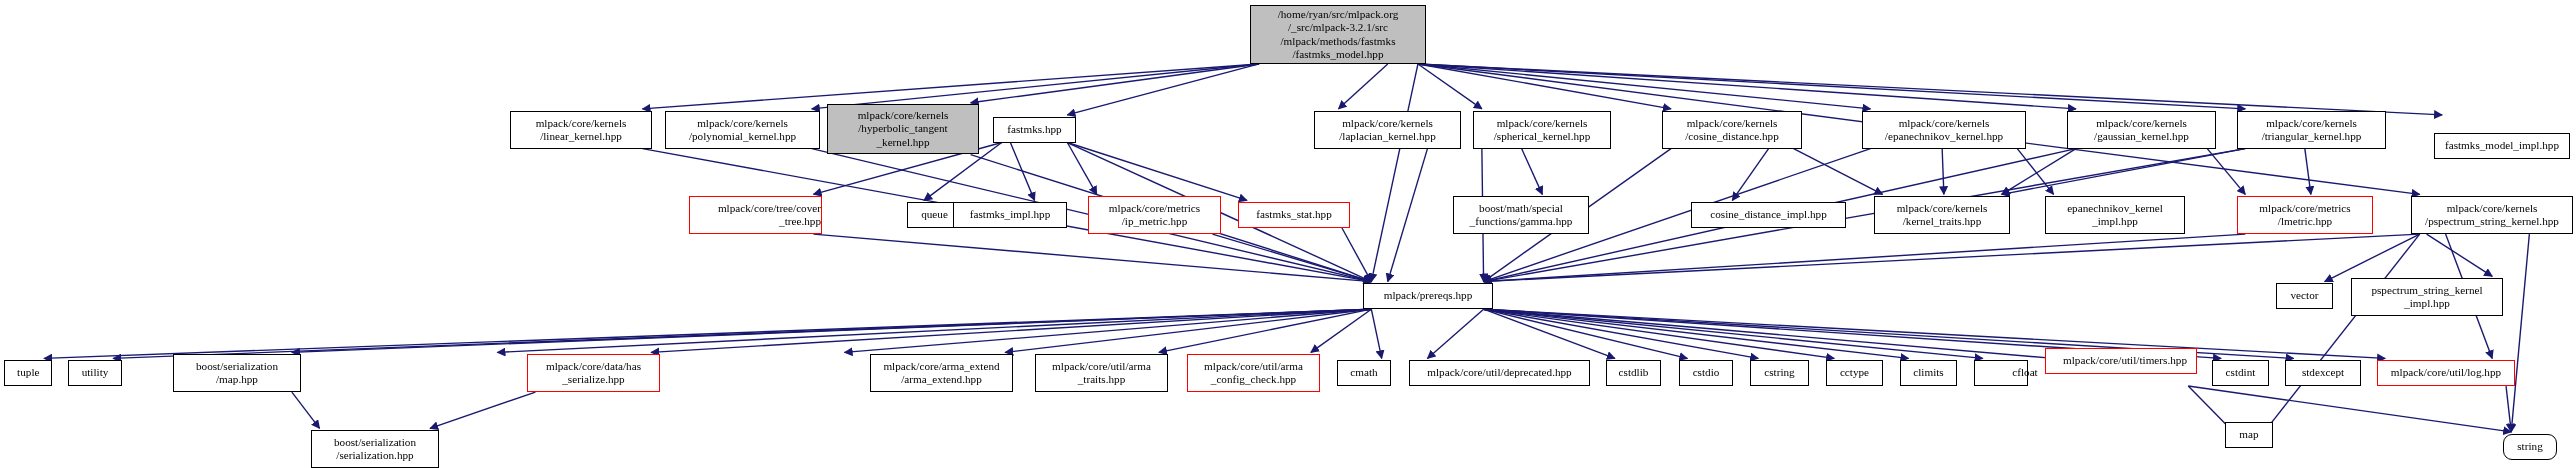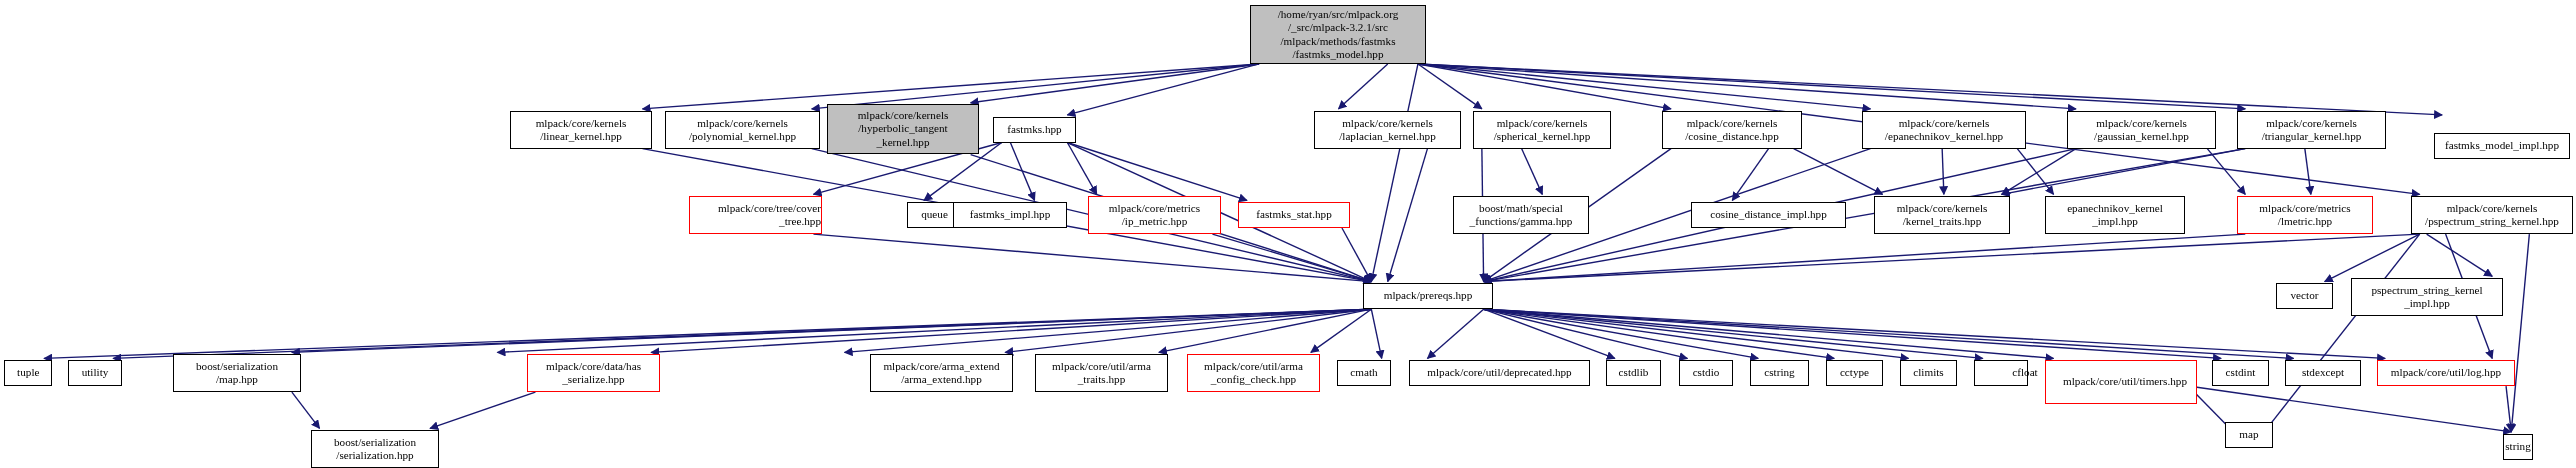--- a/index.html
+++ b/index.html
@@ -278,36 +278,36 @@
     </div>
     <div class="node" style="left: 1826px; top: 360px; width: 57px; height: 26px;">
       <div class="nl">cctype</div>
     </div>
     <div class="node" style="left: 1900px; top: 360px; width: 57px; height: 26px;">
       <div class="nl">climits</div>
     </div>
     <div class="node" style="left: 1974px; top: 360px; width: 54px; height: 26px; padding-left: 48px;">
       <div class="nl">cfloat</div>
     </div>
-    <div class="node red" style="left: 2045px; top: 360px; width: 152px; height: 44px; padding-left: 8px;">
+    <div class="node red" style="left: 2045px; top: 348px; width: 152px; height: 26px; padding-left: 8px;">
       <div class="nl">mlpack/core/util/timers.hpp</div>
     </div>
     <div class="node" style="left: 2212px; top: 360px; width: 57px; height: 26px;">
       <div class="nl">cstdint</div>
     </div>
     <div class="node" style="left: 2285px; top: 360px; width: 76px; height: 26px;">
       <div class="nl">stdexcept</div>
     </div>
     <div class="node red" style="left: 2377px; top: 360px; width: 138px; height: 26px;">
       <div class="nl">mlpack/core/util/log.hpp</div>
     </div>
     <div class="node" style="left: 311px; top: 430px; width: 128px; height: 38px;">
       <div class="nl">boost/serialization</div>
       <div class="nl">/serialization.hpp</div>
     </div>
     <div class="node" style="left: 2225px; top: 422px; width: 48px; height: 26px;">
       <div class="nl">map</div>
     </div>
-    <div class="node" style="left: 2503px; top: 434px; width: 30px; height: 26px;">
+    <div class="node" style="left: 2503px; top: 434px; width: 54px; height: 26px; border-radius: 9px;">
       <div class="nl">string</div>
     </div>
   </div>
 
 
 </body></html>

